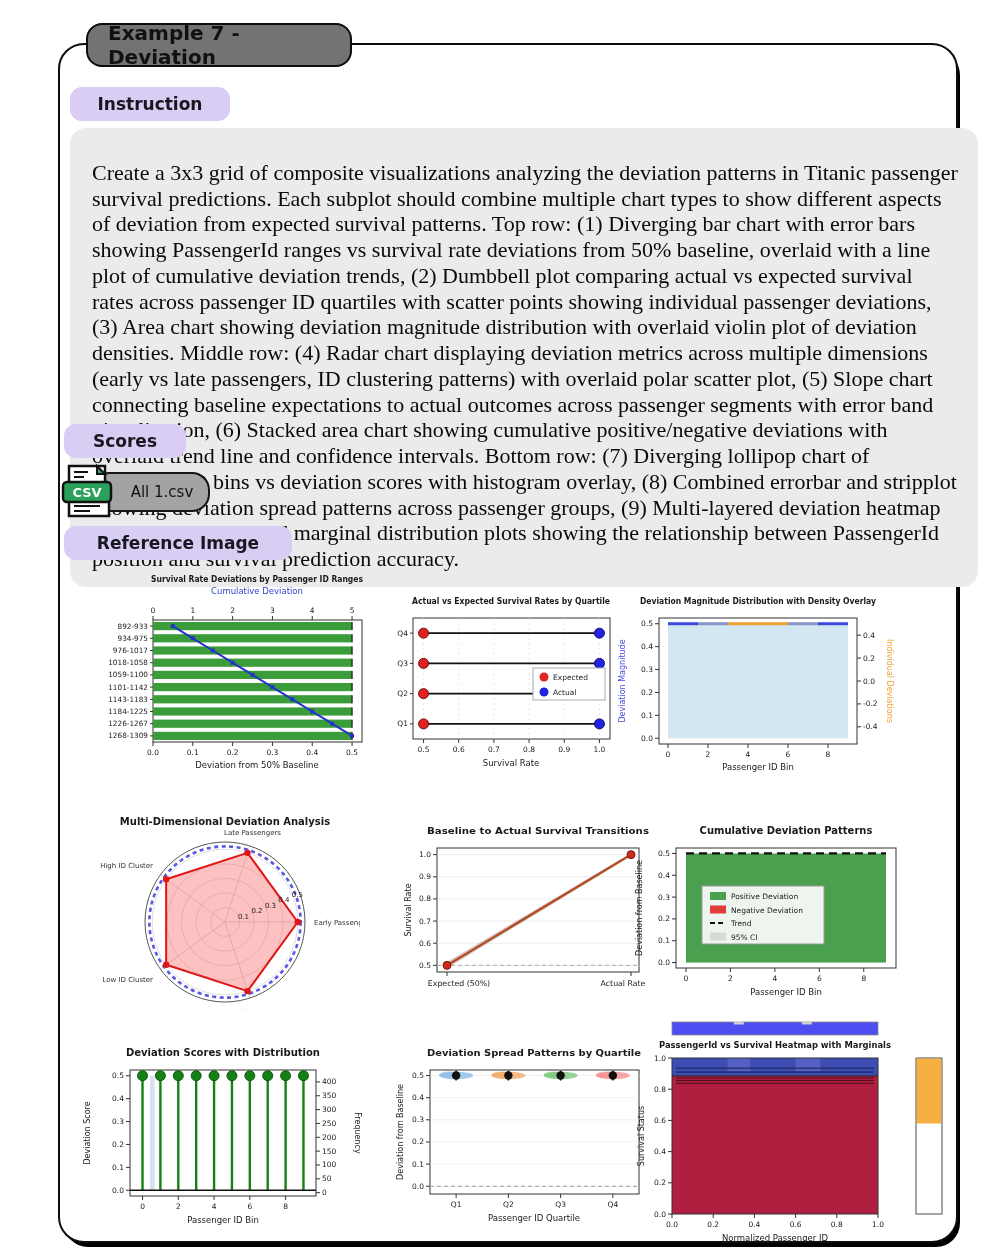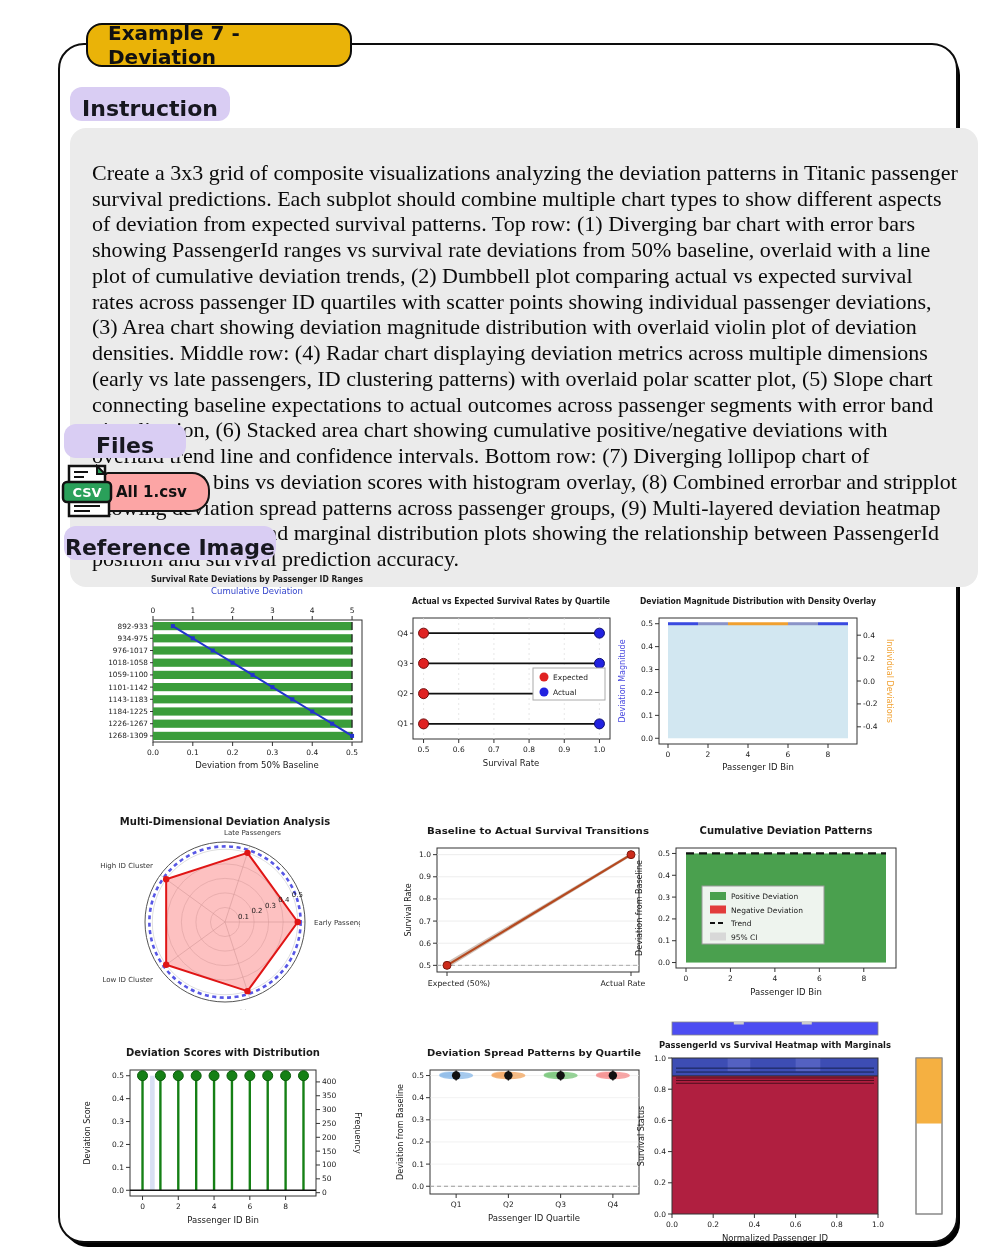--- a/index.html
+++ b/index.html
@@ -1,27 +1,27 @@
 <!DOCTYPE html>
 <html><head>
 <meta charset="utf-8">
 <style>
 *{margin:0;padding:0;box-sizing:border-box}
 html,body{width:996px;height:1252px;background:#ffffff}
 body{font-family:"DejaVu Sans",sans-serif;position:relative;overflow:hidden}
 .page{position:absolute;inset:0}
 .card{position:absolute;left:58px;top:43px;width:900px;height:1200px;border:2.5px solid #0d0d0d;border-radius:26px;background:#fff;box-shadow:4px 6px 0 -2px #000}
-.title-box{position:absolute;left:86px;top:23px;width:266px;height:44px;background:#eab308;border:2.5px solid #0d0d0d;border-radius:16px;display:flex;align-items:center;padding-left:20px;font-size:20px;font-weight:bold;color:#111;z-index:3}
+.title-box{position:absolute;left:86px;top:23px;width:266px;height:44px;background:#737373;border:2.5px solid #0d0d0d;border-radius:16px;display:flex;align-items:center;padding-left:20px;font-size:20px;font-weight:bold;color:#111;z-index:3}
 .todo{position:absolute;left:8px;top:0;z-index:4}
-.lbl{position:absolute;background:#d9cdf3;border-radius:12px;font-weight:bold;font-size:22px;color:#17171f;display:flex;align-items:flex-end;justify-content:center;z-index:2}
+.lbl{position:absolute;background:#d9cdf3;border-radius:12px;font-weight:bold;font-size:17px;color:#17171f;display:flex;align-items:center;justify-content:center;z-index:2}
 .lbl-instruction{left:70px;top:87px;width:160px;height:34px}
 .lbl-files{left:64px;top:424px;width:122px;height:34px}
-.lbl-ref{left:64px;top:526px;width:212px;height:34px}
+.lbl-ref{left:64px;top:526px;width:228px;height:34px}
 .instr{position:absolute;left:70px;top:128px;width:908px;background:#ebebeb;border-radius:16px;padding:32px 20px 15px 22px;font-family:"Liberation Serif",serif;font-size:22px;line-height:1.17;color:#0a0a0a;z-index:2}
-.chip-pill{position:absolute;left:98px;top:472px;width:112px;height:40px;background:#fca5a5;border:2.5px solid #151515;border-radius:10px 18px 18px 10px;display:flex;align-items:center;justify-content:flex-start;padding-left:16px;font-weight:bold;font-size:15px;color:#111;z-index:2}
+.chip-pill{position:absolute;left:98px;top:472px;width:112px;height:40px;background:#a3a3a3;border:2.5px solid #151515;border-radius:10px 18px 18px 10px;display:flex;align-items:center;justify-content:center;padding-left:16px;font-weight:normal;font-size:15px;color:#111;z-index:2}
 .chip-icon{position:absolute;left:60px;top:464px;z-index:3}
 .chart{position:absolute;z-index:2}
 .chart svg{display:block}
 </style>
 </head>
 <body>
 
 <div class="page">
 
   <div class="card"></div>
@@ -30,21 +30,21 @@
   <div class="title-box">
     <span>Example 7 - Deviation</span>
   </div>
 
   <div class="lbl lbl-instruction">
     <span>Instruction</span>
   </div>
   <div class="instr">Create a 3x3 grid of composite visualizations analyzing the deviation patterns in Titanic passenger survival predictions. Each subplot should combine multiple chart types to show different aspects of deviation from expected survival patterns. Top row: (1) Diverging bar chart with error bars showing PassengerId ranges vs survival rate deviations from 50% baseline, overlaid with a line plot of cumulative deviation trends, (2) Dumbbell plot comparing actual vs expected survival rates across passenger ID quartiles with scatter points showing individual passenger deviations, (3) Area chart showing deviation magnitude distribution with overlaid violin plot of deviation densities. Middle row: (4) Radar chart displaying deviation metrics across multiple dimensions (early vs late passengers, ID clustering patterns) with overlaid polar scatter plot, (5) Slope chart connecting baseline expectations to actual outcomes across passenger segments with error band visualization, (6) Stacked area chart showing cumulative positive/negative deviations with overlaid trend line and confidence intervals. Bottom row: (7) Diverging lollipop chart of passenger ID bins vs deviation scores with histogram overlay, (8) Combined errorbar and stripplot showing deviation spread patterns across passenger groups, (9) Multi-layered deviation heatmap with contour lines and marginal distribution plots showing the relationship between PassengerId position and survival prediction accuracy.</div>
 
   <div class="lbl lbl-files">
-    <span>Files</span>
+    <span>Scores</span>
   </div>
 
   <div class="chip-pill">
     <span>All 1.csv</span>
   </div>
   <div class="chip-icon">
     <svg width="60" height="56" viewBox="0 0 60 56">
       <rect x="9" y="2" width="36" height="17" fill="#ffffff" stroke="#111" stroke-width="2.5"></rect>
       <path d="M37,2 L45,10 L37,10 Z" fill="#2aa05a" stroke="#111" stroke-width="2"></path>
       <line x1="14" y1="8" x2="28" y2="8" stroke="#111" stroke-width="2"></line>

